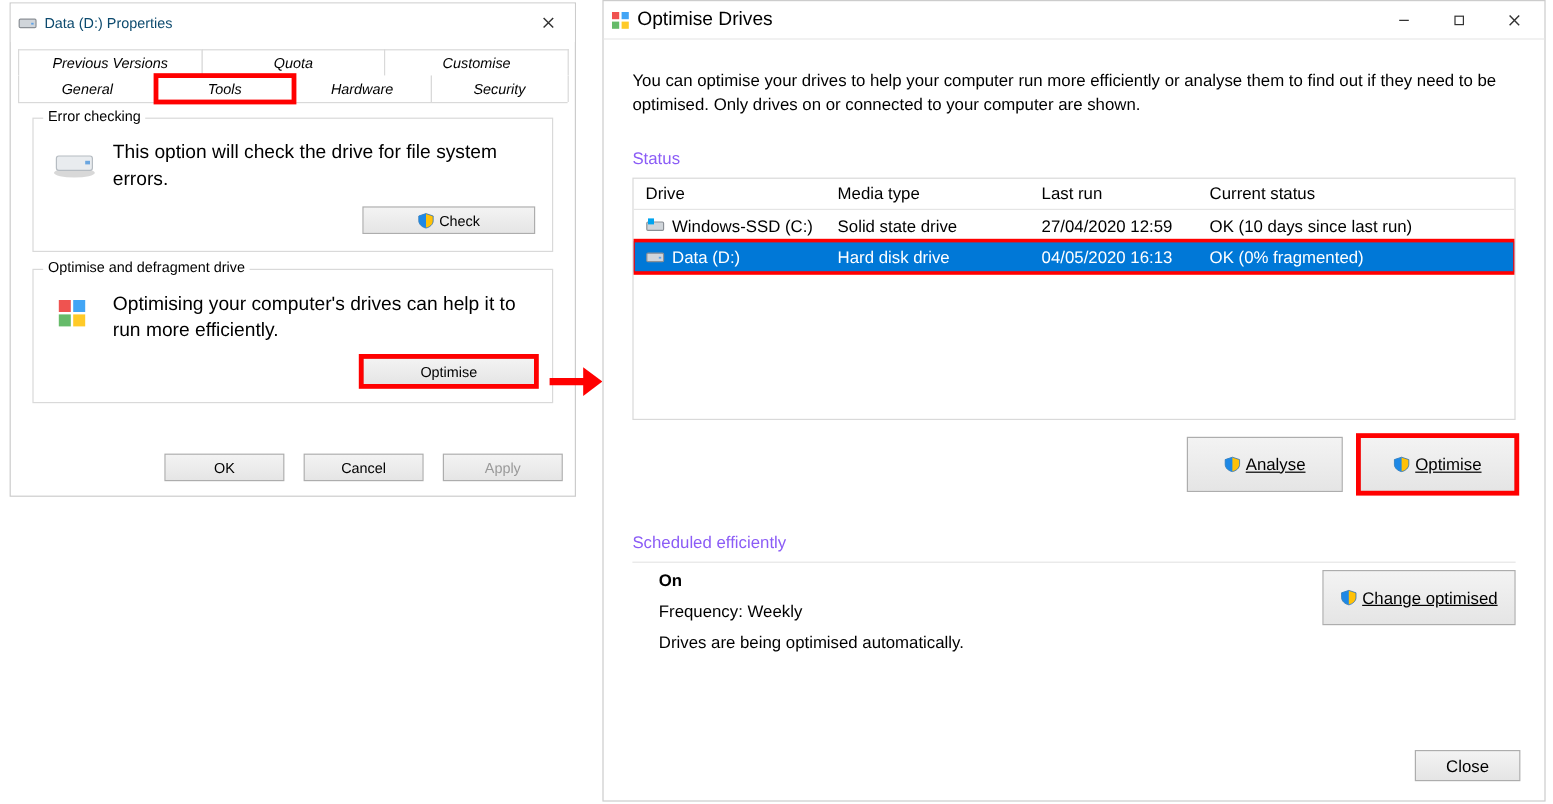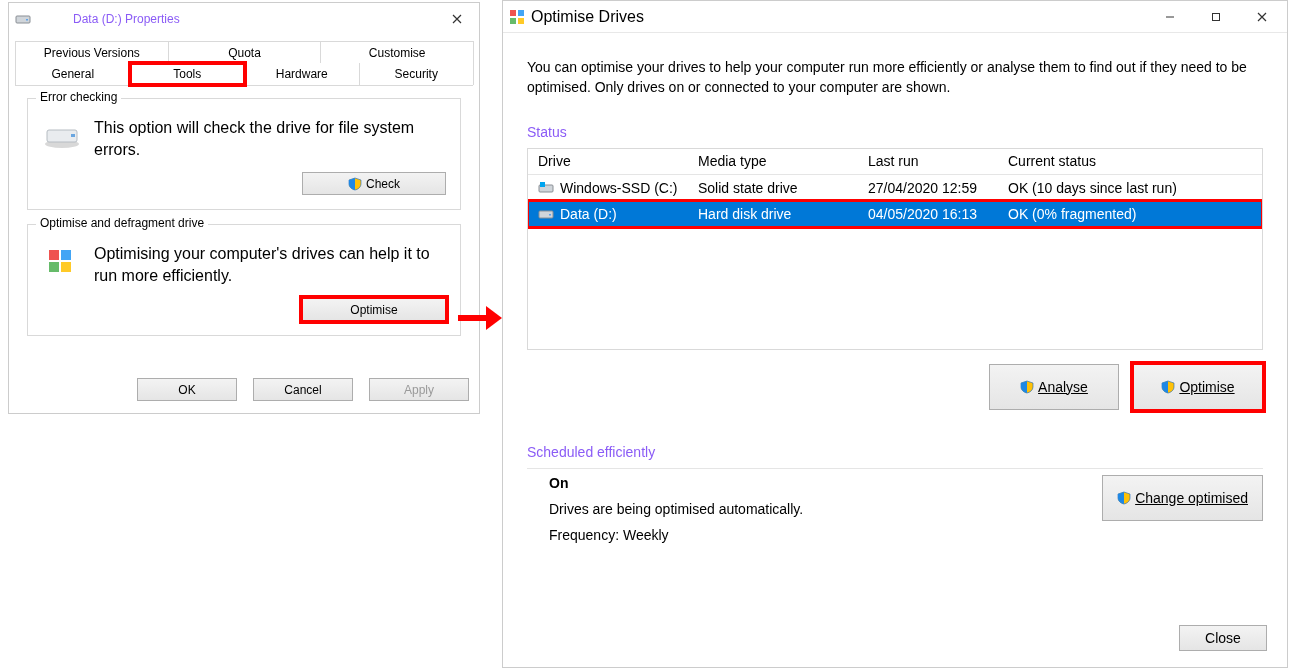--- a/index.html
+++ b/index.html
@@ -28,36 +28,37 @@
     display: flex;
     align-items: center;
     padding: 0 2px 0 6px;
     background: #ffffff;
   }
   .title-icon {
     width: 16px; height: 16px;
     margin-right: 6px;
     display: inline-block;
   }
-  .props-title { flex: 1; font-size: 12px; color: #8b5cf6; margin-left: 36px; }
+  .props-title { flex: 1; font-size: 12px; color: #0c4a6e; }
   .win-close {
     width: 40px; height: 26px;
     display: flex; align-items: center; justify-content: center;
     color: #555;
   }
   .win-close svg { width: 10px; height: 10px; }
   .tabstrip {
     display: flex;
     flex-wrap: wrap;
     padding: 6px 6px 0 6px;
     position: relative;
   }
   .tabrow {
     display: flex;
     width: 100%;
+    font-style: italic;
   }
   .tab {
     flex: 1;
     height: 22px;
     border: 1px solid #d9d9d9;
     border-bottom: none;
     background: #ffffff;
     display: flex; align-items: center; justify-content: center;
     font-size: 12px;
     margin-right: -1px;
@@ -395,22 +396,22 @@
         <span>Optimise</span>
       </button>
     </div>
 
     <div class="section-label">Scheduled efficiently</div>
     <div style="border-top:1px solid #e5e5e5;"></div>
 
     <div class="sched-row">
       <div class="sched-left">
         <div class="sched-on">On</div>
+        <div class="sched-line">Frequency: Weekly</div>
         <div class="sched-line">Drives are being optimised automatically.</div>
-        <div class="sched-line">Frequency: Weekly</div>
       </div>
       <button class="btn btn-opt" style="min-width:150px;">
         <span class="shield">
           <svg viewBox="0 0 14 14">
               <path d="M7 1 L13 3 V7 C13 10 10 12.5 7 13 C4 12.5 1 10 1 7 V3 Z" fill="#ffc107" stroke="#1565c0" stroke-width="0.6"></path>
               <path d="M7 1 L7 13 C4 12.5 1 10 1 7 V3 Z" fill="#1e88e5"></path>
             </svg>
         </span>
         <span>Change optimised</span>
       </button>

